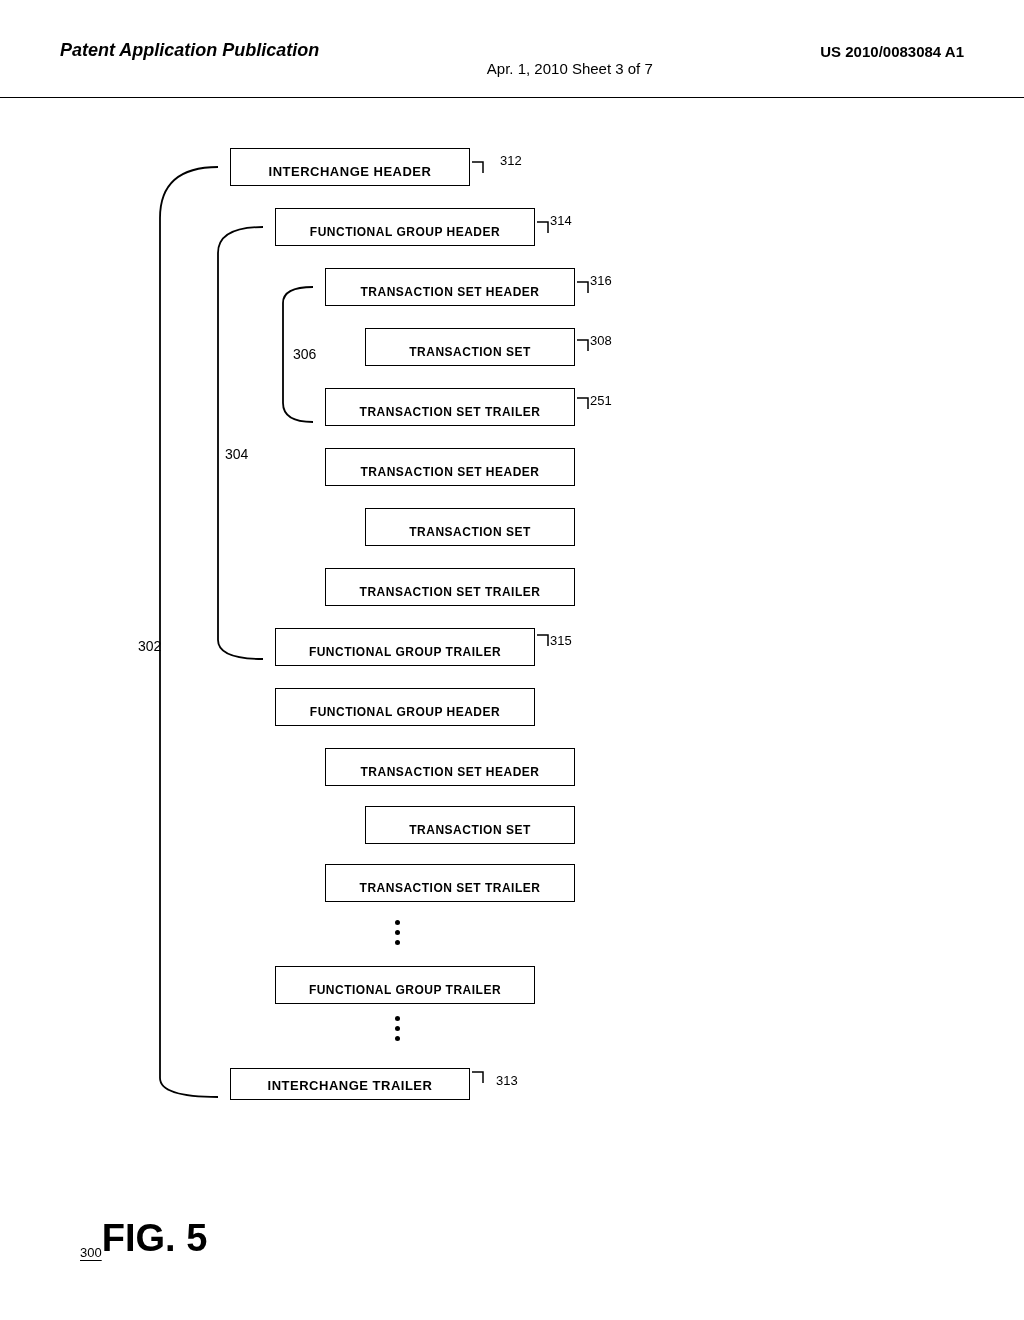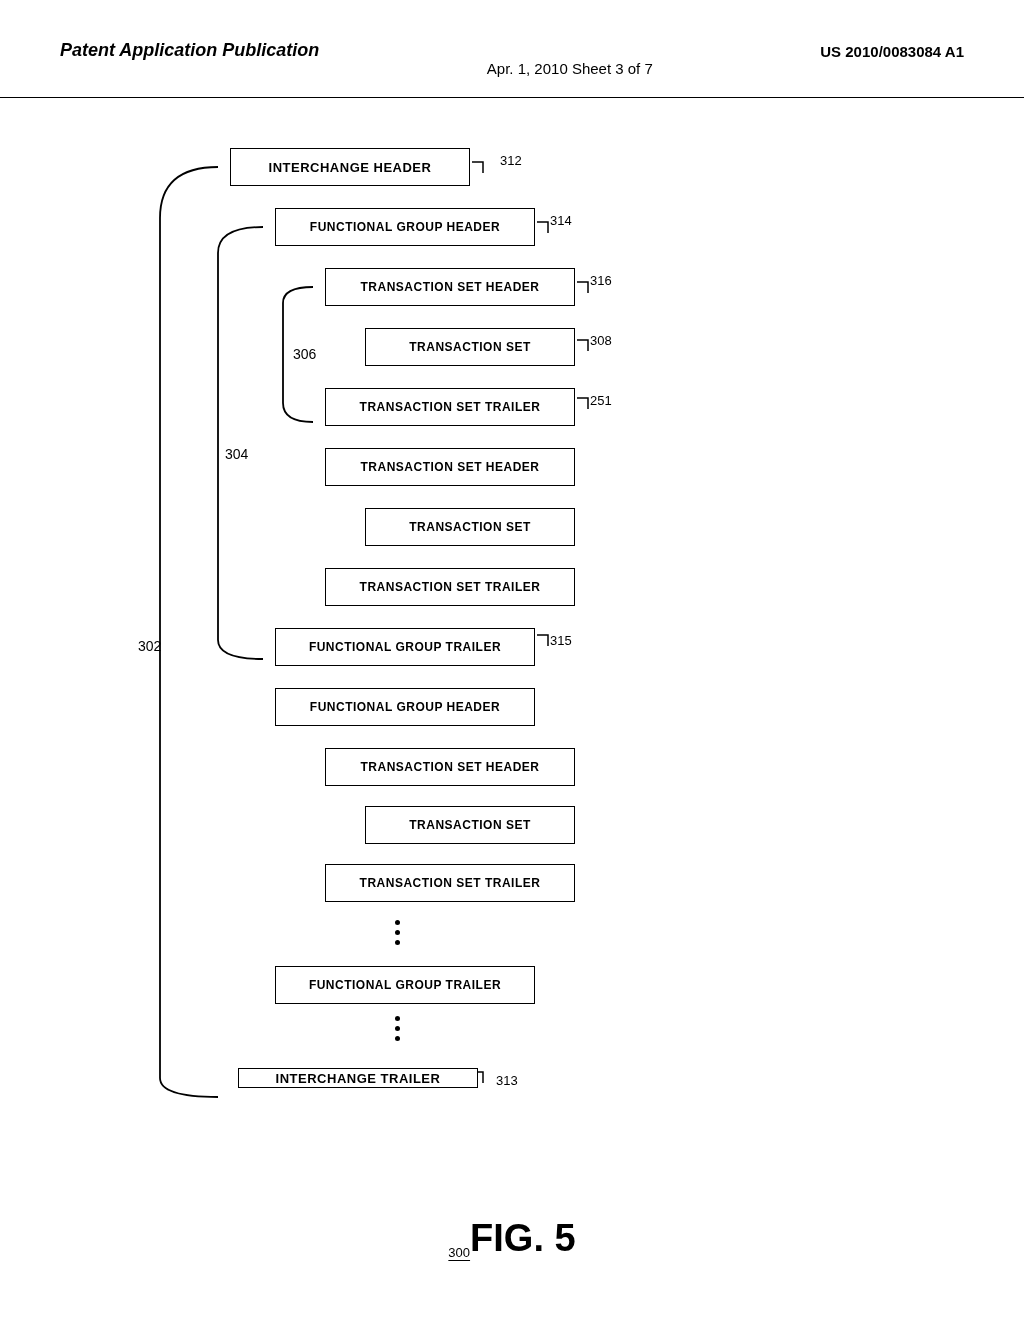--- a/index.html
+++ b/index.html
@@ -54,21 +54,21 @@
       width: 800px;
       height: 1060px;
     }
 
     
     .box {
       position: absolute;
       border: 1.5px solid #000;
       background: #fff;
       display: flex;
-      align-items: center;
+      align-items: flex-end;
       justify-content: center;
       font-size: 12.5px;
       font-weight: bold;
       letter-spacing: 0.5px;
       text-align: center;
       padding: 6px 10px;
     }
 
     
     .ref-label {
@@ -94,21 +94,21 @@
       overflow: visible;
     }
 
     
     .page-footer {
       position: absolute;
       bottom: 60px;
       left: 0;
       right: 0;
       display: flex;
-      justify-content: center;
+      justify-content: flex-start;
       align-items: flex-end;
       padding: 0 80px;
     }
 
     .footer-fig-num {
       font-size: 13px;
       text-decoration: underline;
       text-underline-offset: 3px;
     }
 
@@ -237,21 +237,21 @@
     <div class="box" style="left:175px; top:828px; width:260px; height:38px; font-size:12px;">
       <span>FUNCTIONAL GROUP TRAILER</span>
     </div>
 
     <div class="dots" style="left:295px; top:878px;">
       <div class="dot"></div>
       <div class="dot"></div>
       <div class="dot"></div>
     </div>
 
-    <div class="box" style="left:138px; top:930px; width:240px; height:20px; font-size:13px;">
+    <div class="box" style="left:130px; top:930px; width:240px; height:32px; font-size:13px;">
       <span>INTERCHANGE TRAILER</span>
     </div>
     <span class="ref-label" style="left:396px; top:935px;">313</span>
 
     <span class="bracket-label" style="left:193px; top:208px;">306</span>
     <span class="bracket-label" style="left:125px; top:308px;">304</span>
     <span class="bracket-label" style="left:38px; top:500px;">302</span>
 
   </div>
 

